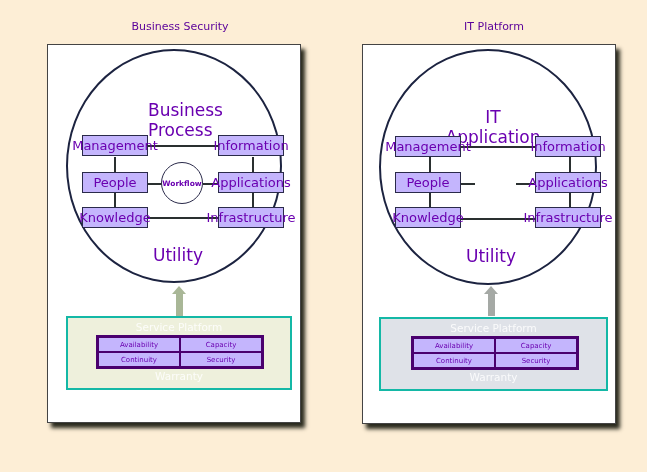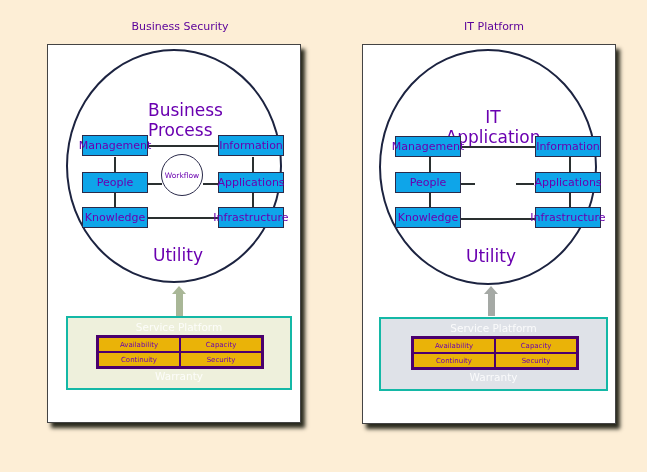--- a/index.html
+++ b/index.html
@@ -15,42 +15,42 @@
     position:absolute; top:44px; width:252px; height:377px; background:#fff;
     border:1px solid #444; box-shadow:4px 5px 4px #2a2a1e;
   }
   .circle {
     position:absolute; border:2px solid #1c2340; border-radius:50%;
   }
   .heading {
     position:absolute; font-size:17px; color:#6a00b0; text-align:center; line-height:20px;
   }
   .box {
-    position:absolute; width:64px; height:19px; border:1.5px solid #2a2a4a; background:#0ea5e9;
-    font-size:11px; color:#6a00b0; display:flex; align-items:center; justify-content:center;
+    position:absolute; width:64px; height:19px; border:1.5px solid #2a2a4a; background:#c4b5fd;
+    font-size:13px; color:#6a00b0; display:flex; align-items:center; justify-content:center;
   }
   .hline { position:absolute; height:2px; background:#2a3030; }
   .vline { position:absolute; width:2px; background:#2a3030; }
   .center-node {
     position:absolute; width:40px; height:40px; border:1.5px solid #2a2a4a; border-radius:50%;
     background:#fff; font-size:7.5px; color:#6a00b0; display:flex; align-items:center; justify-content:center;
   }
   .arrow-stem { position:absolute; width:7px; background:#a9b797; }
   .arrow-head {
     position:absolute; width:0; height:0; border-left:7px solid transparent; border-right:7px solid transparent;
     border-bottom:8px solid #a9b797;
   }
   .platform {
     position:absolute; border:2px solid #14b8a6; height:70px; width:220px;
   }
   .platform-label {
     position:absolute; left:0; width:100%; text-align:center; color:#fff; font-size:10.5px; opacity:0.85;
   }
   .grid {
-    position:absolute; left:28px; top:17px; width:164px; height:30px; border:2px solid #4a006e; background:#eab308;
+    position:absolute; left:28px; top:17px; width:164px; height:30px; border:2px solid #4a006e; background:#c4b5fd;
     display:grid; grid-template-columns:1fr 1fr; grid-template-rows:1fr 1fr;
   }
   .cell {
     font-size:7px; color:#6a00b0; display:flex; align-items:center; justify-content:center;
     border:1px solid #4a006e;
   }
 </style>
 </head>
 <body>
 
@@ -67,21 +67,21 @@
   <div class="vline" style="left:66px; top:148px; height:14px;"></div>
   <div class="vline" style="left:204px; top:112px; height:16px;"></div>
   <div class="vline" style="left:204px; top:148px; height:14px;"></div>
 
   <div class="box" style="left:34px; top:90px;">Management</div>
   <div class="box" style="left:34px; top:127px;">People</div>
   <div class="box" style="left:34px; top:162px;">Knowledge</div>
   <div class="box" style="left:170px; top:90px;">Information</div>
   <div class="box" style="left:170px; top:127px;">Applications</div>
   <div class="box" style="left:170px; top:162px;">Infrastructure</div>
-  <div class="center-node" style="left:113px; top:109px;">Workflow</div>
+  <div class="center-node" style="left:113px; top:117px;font-weight:bold;">Workflow</div>
   <div class="heading" style="left:100px; top:200px; width:60px;">Utility</div>
 
   <div class="arrow-head" style="left:124px; top:241px;"></div>
   <div class="arrow-stem" style="left:128px; top:249px; height:22px;"></div>
 
   <div class="platform" style="left:18px; top:271px; width:222px; background:#eef0dc;">
     <div class="platform-label" style="top:3px;">Service Platform</div>
     <div class="grid">
       <div class="cell">Availability</div>
       <div class="cell">Capacity</div>

